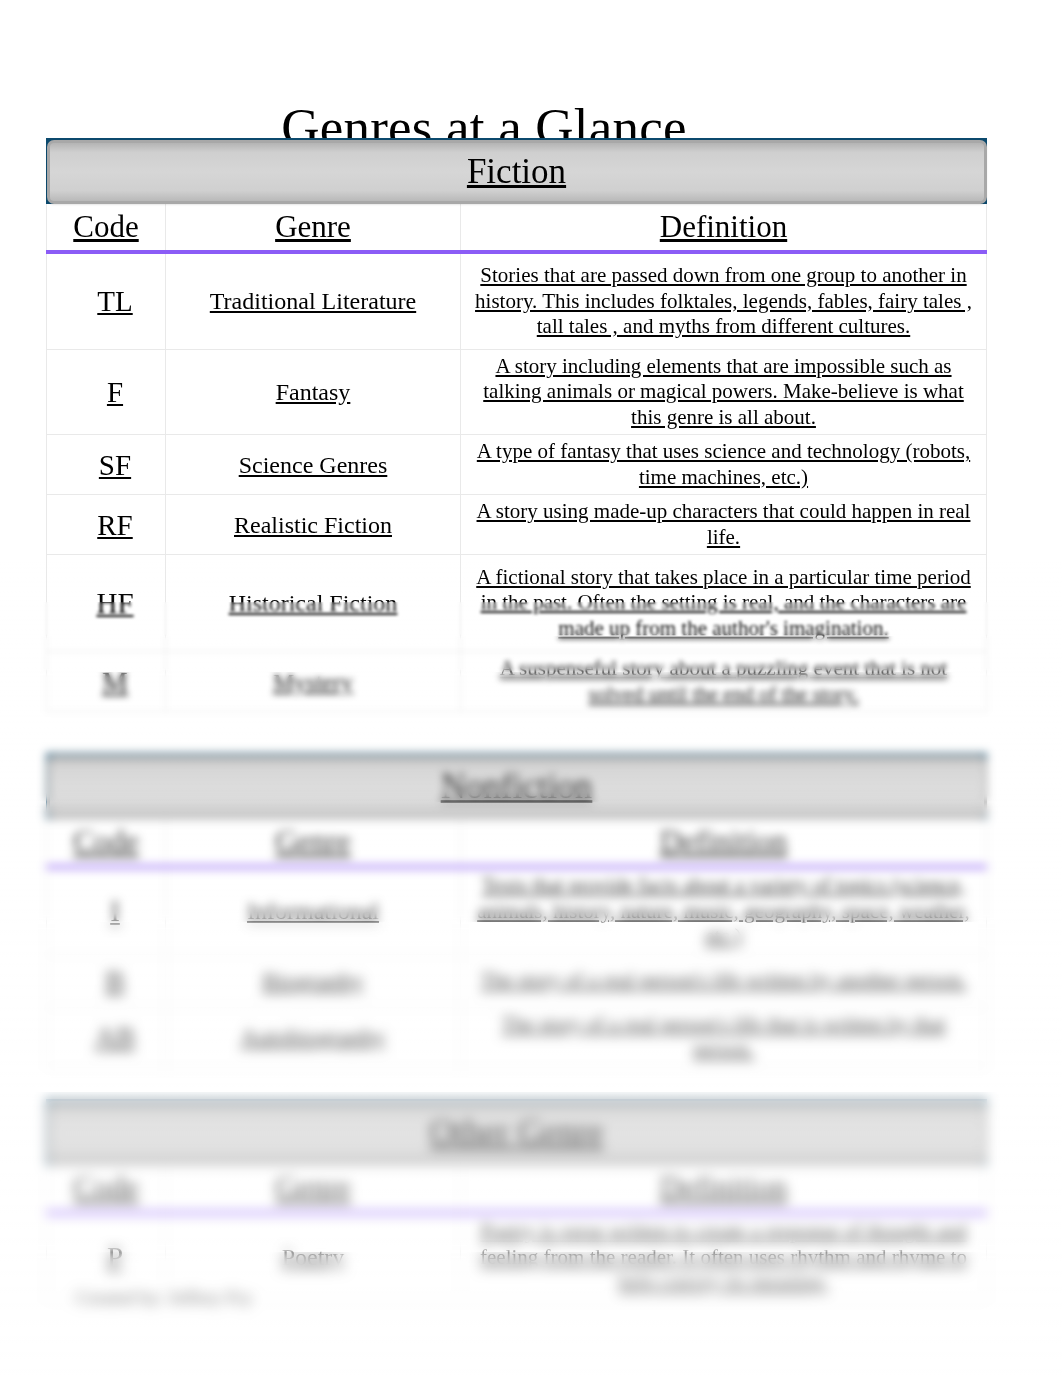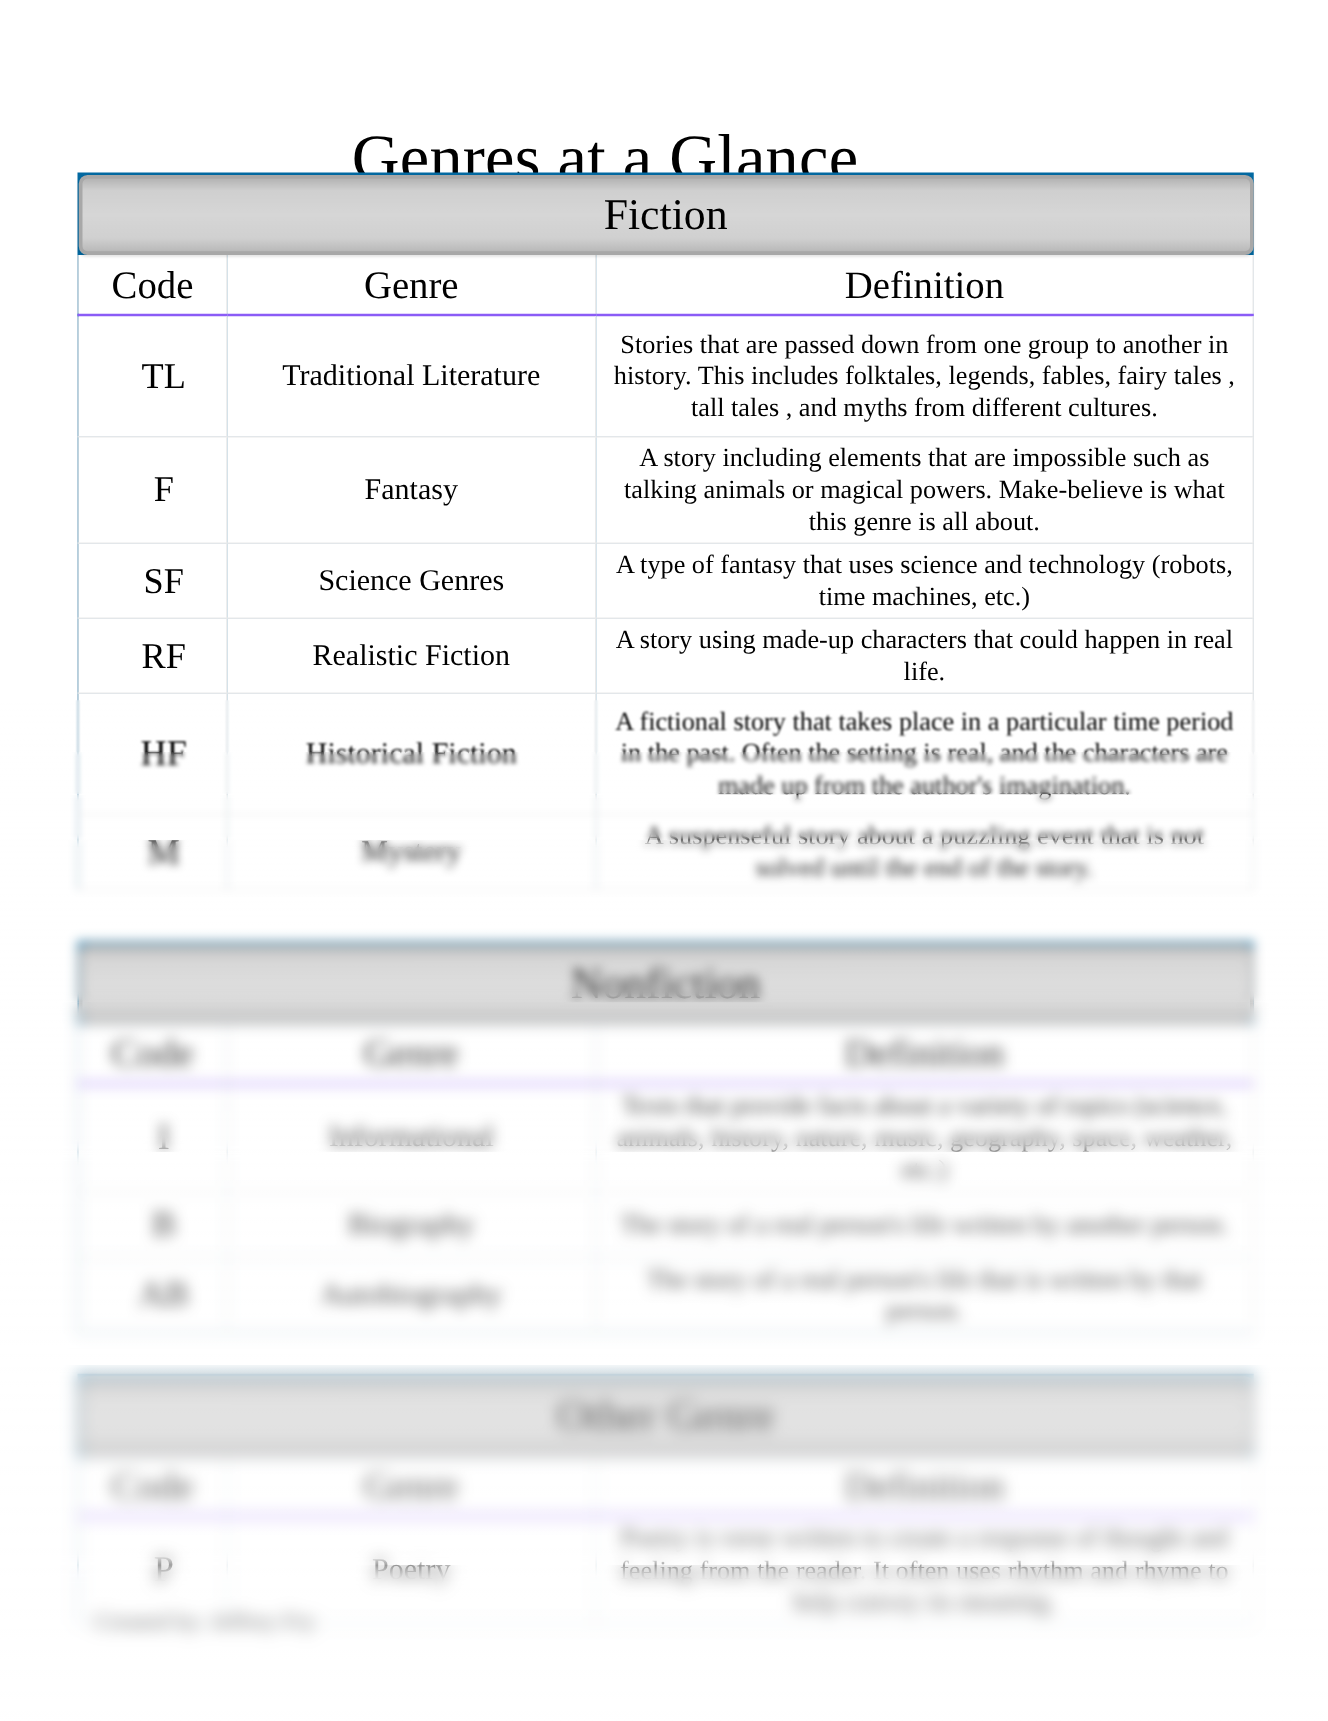--- a/index.html
+++ b/index.html
@@ -34,25 +34,26 @@
     font-size: 53px;
     line-height: 66px;
     font-weight: normal;
     letter-spacing: 0.2px;
     white-space: nowrap;
   }
 
   
   .genre-table {
     position: absolute;
-    left: 62px;
+    left: 46px;
     width: 940px;
     border-collapse: collapse;
     table-layout: fixed;
-    background: #0369a1;
+    background: #0c4a6e;
+    text-decoration: underline;
   }
   .genre-table td,
   .genre-table th {
     border: 1px solid #e9e9e9;
     vertical-align: middle;
     padding: 2px 3px;
     background: #ffffff;
   }
 
   
@@ -88,21 +89,21 @@
 
   
   .colhead {
     height: 48px;
   }
   .colhead td {
     text-align: center;
     font-size: 31px;
     line-height: 34px;
     border-top: none;
-    border-bottom: 2px solid #8b5cf6;
+    border-bottom: 4px solid #8b5cf6;
   }
 
   .c-code  { width: 119px; }
   .c-genre { width: 295px; }
   .c-def   { width: 526px; }
 
   td.code-cell {
     text-align: center;
     font-size: 29px;
     line-height: 34px;

